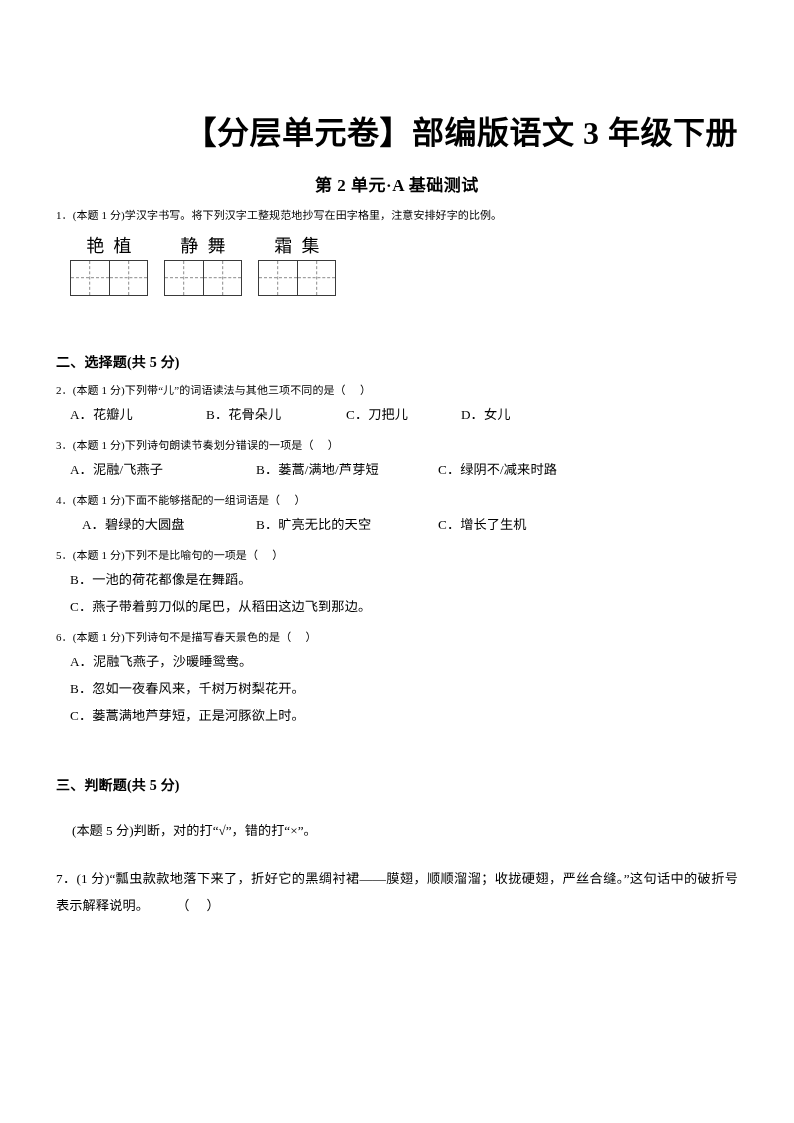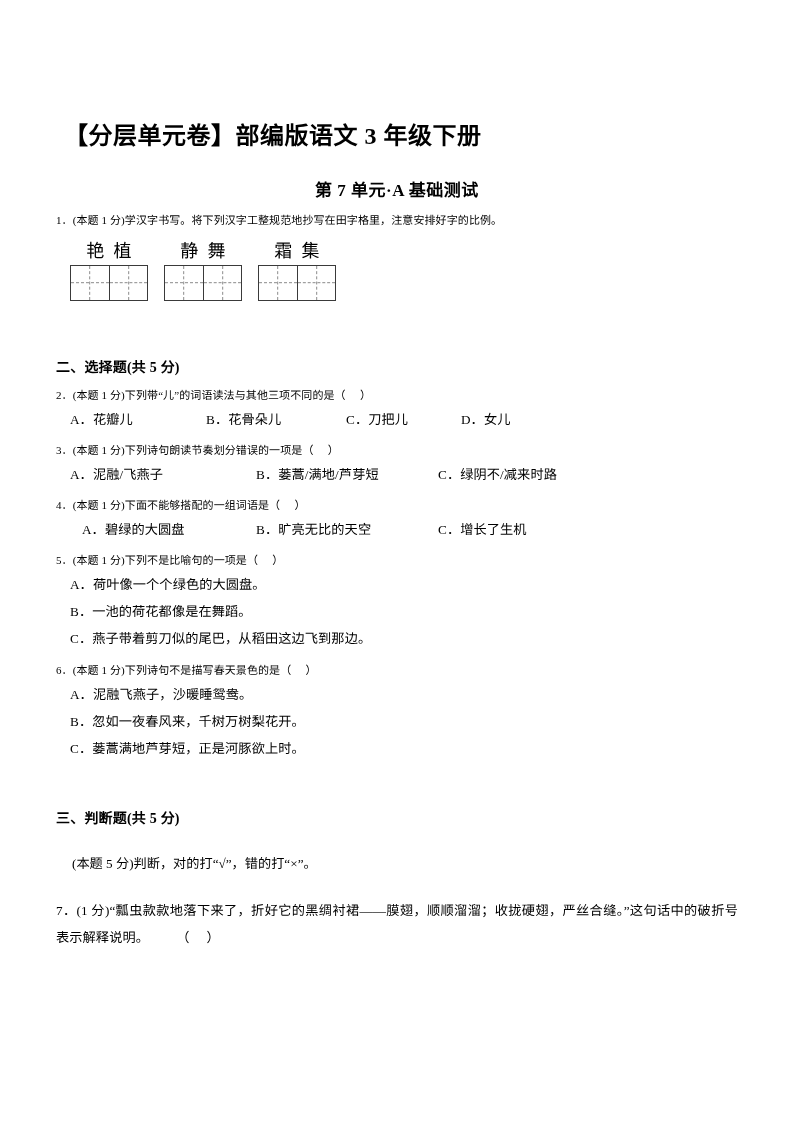--- a/index.html
+++ b/index.html
@@ -20,24 +20,24 @@
     width: 794px;
     height: 1123px;
     box-sizing: border-box;
     padding: 0 56px;
     background: #ffffff;
     overflow: hidden;
   }
 
   
   .doc-title {
-    margin: 8px;
+    margin: 0;
     padding-top: 112px;
-    text-align: left;
-    font-size: 24px;
+    text-align: right;
+    font-size: 32px;
     font-weight: bold;
     letter-spacing: 0.5px;
     line-height: 1.35;
     font-family: "Liberation Serif", "DejaVu Serif", serif;
   }
   .doc-subtitle {
     margin: 0;
     padding-top: 20px;
     text-align: center;
     font-size: 17px;
@@ -156,21 +156,21 @@
     border-top: 1.6px dashed #8a8a8a;
     transform: translateY(-0.8px);
   }
 </style>
 </head>
 <body>
 
 <div class="page">
 
   <h1 class="doc-title">【分层单元卷】部编版语文 3 年级下册</h1>
-  <h2 class="doc-subtitle">第 7 单元·A 基础测试</h2>
+  <h2 class="doc-subtitle">第 2 单元·A 基础测试</h2>
 
 
   <p class="q-line q-stem">1．(本题 1 分)学汉字书写。将下列汉字工整规范地抄写在田字格里，注意安排好字的比例。</p>
 
   <div class="grid-area">
 
     <div class="grid-group" style="left:14px;">
       <div class="grid-chars">艳  植</div>
       <div class="tianzi">
         <div class="cell"></div>
@@ -214,21 +214,20 @@
   </div>
 
   <p class="q-line q-stem">4．(本题 1 分)下面不能够搭配的一组词语是（     ）</p>
   <div class="opt-row">
     <span class="opt" style="left:26px;">A．碧绿的大圆盘</span>
     <span class="opt" style="left:200px;">B．旷亮无比的天空</span>
     <span class="opt" style="left:382px;">C．增长了生机</span>
   </div>
 
   <p class="q-line q-stem">5．(本题 1 分)下列不是比喻句的一项是（     ）</p>
-  <p class="opt-stacked" style="padding-left:14px;">A．荷叶像一个个绿色的大圆盘。</p>
   <p class="opt-stacked" style="padding-left:14px;">B．一池的荷花都像是在舞蹈。</p>
   <p class="opt-stacked" style="padding-left:14px;">C．燕子带着剪刀似的尾巴，从稻田这边飞到那边。</p>
 
   <p class="q-line q-stem">6．(本题 1 分)下列诗句不是描写春天景色的是（     ）</p>
   <p class="opt-stacked" style="padding-left:14px;">A．泥融飞燕子，沙暖睡鸳鸯。</p>
   <p class="opt-stacked" style="padding-left:14px;">B．忽如一夜春风来，千树万树梨花开。</p>
   <p class="opt-stacked" style="padding-left:14px;">C．蒌蒿满地芦芽短，正是河豚欲上时。</p>
 
   <div class="section-heading sec3">三、判断题(共 5 分)</div>
 

